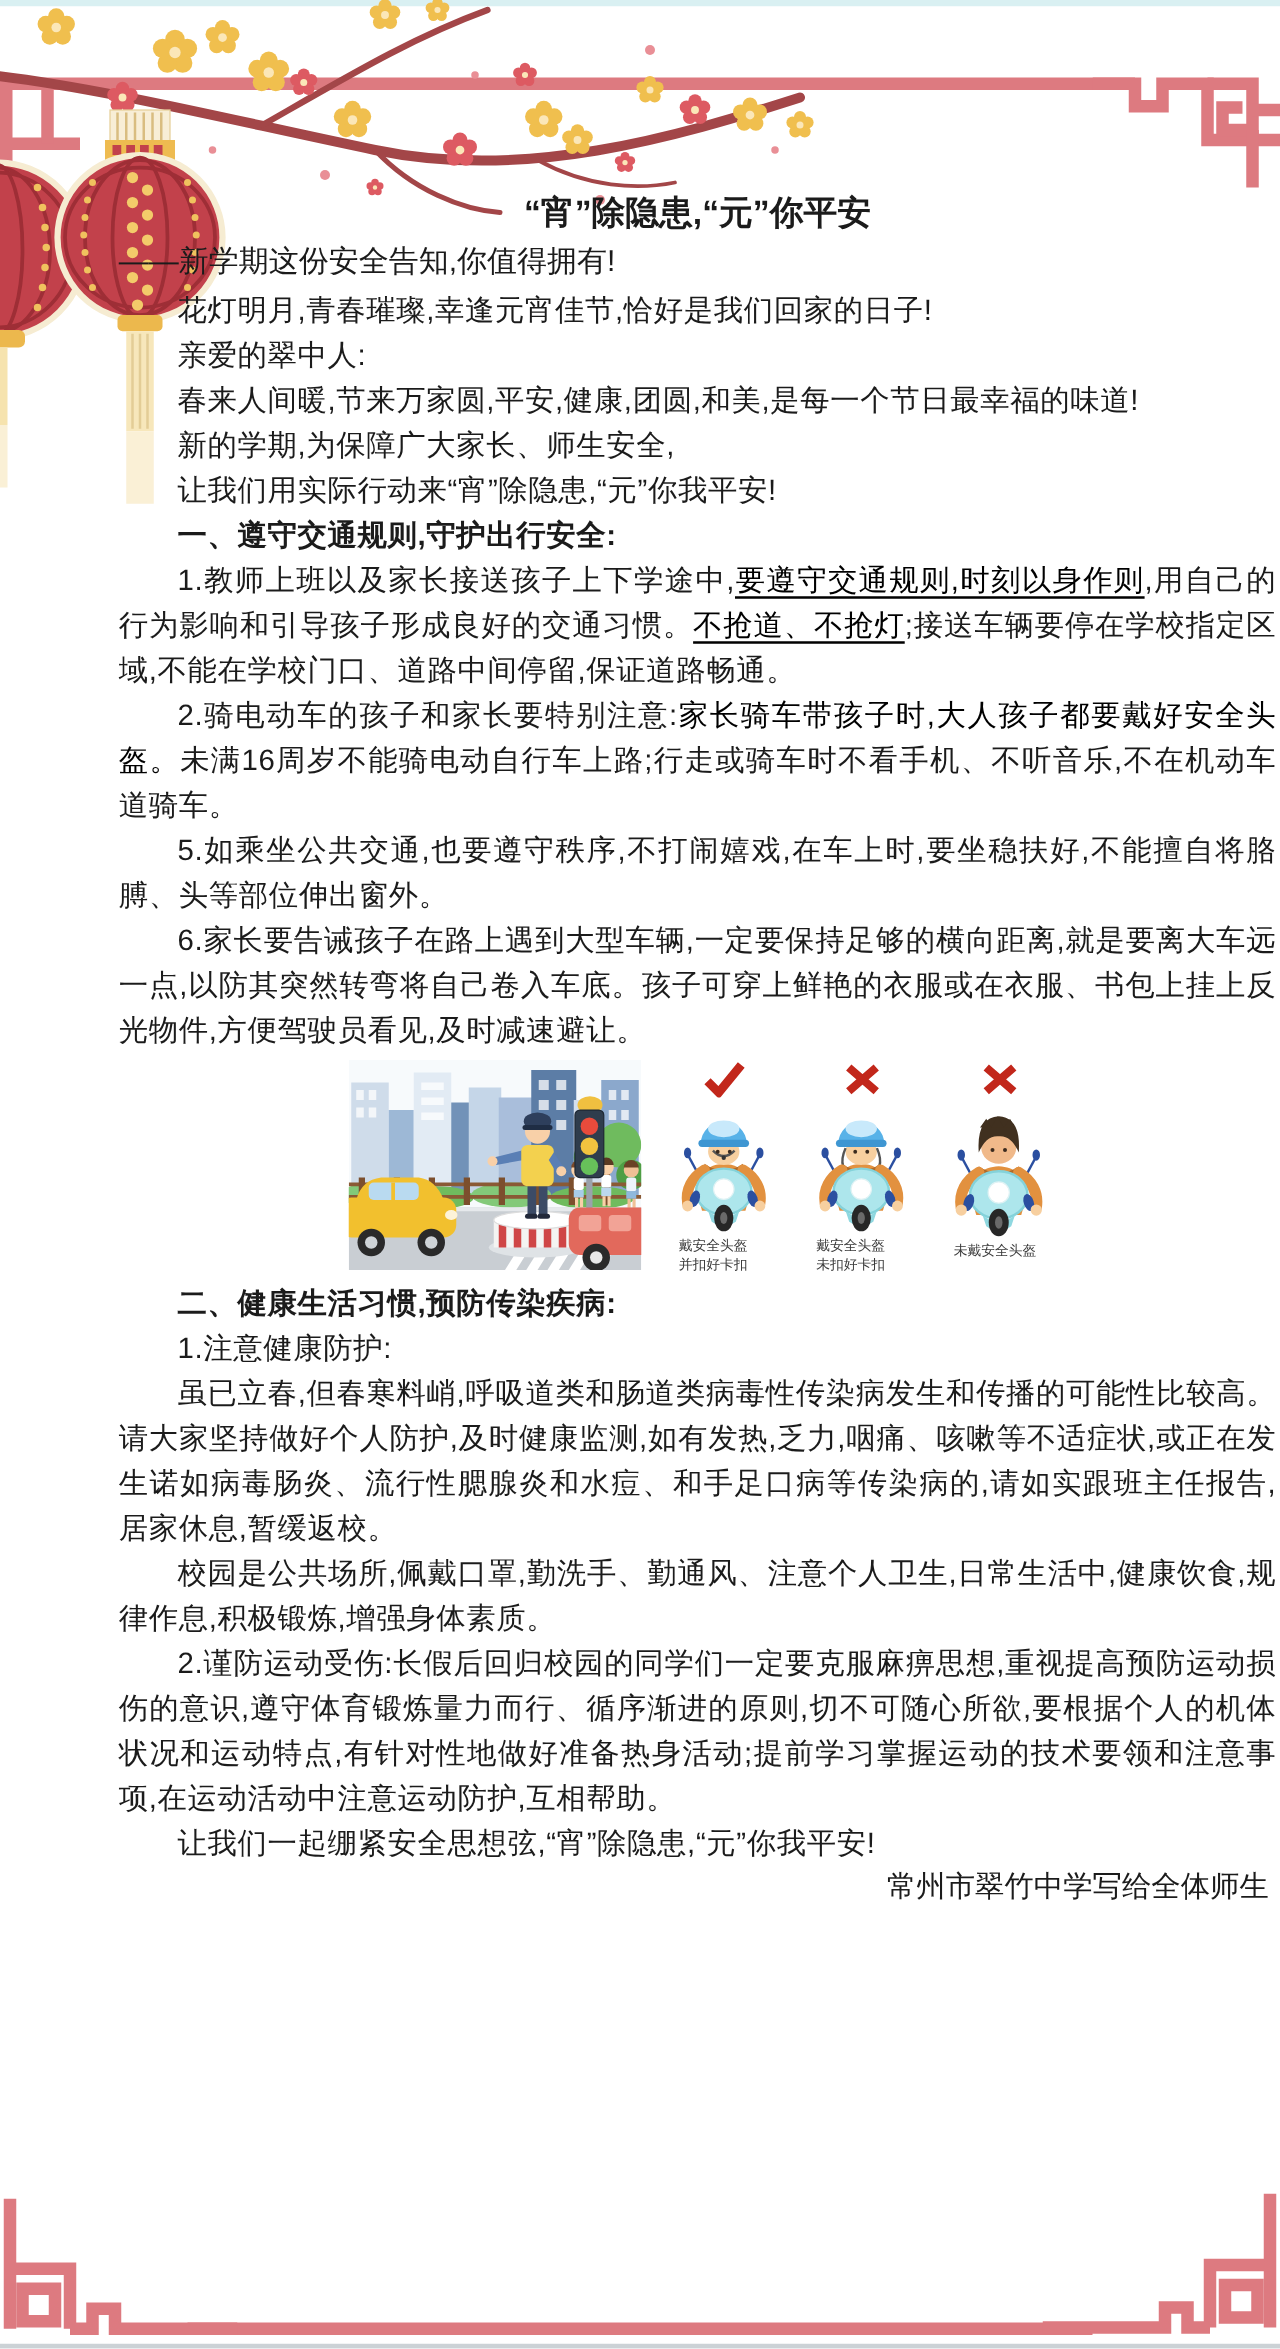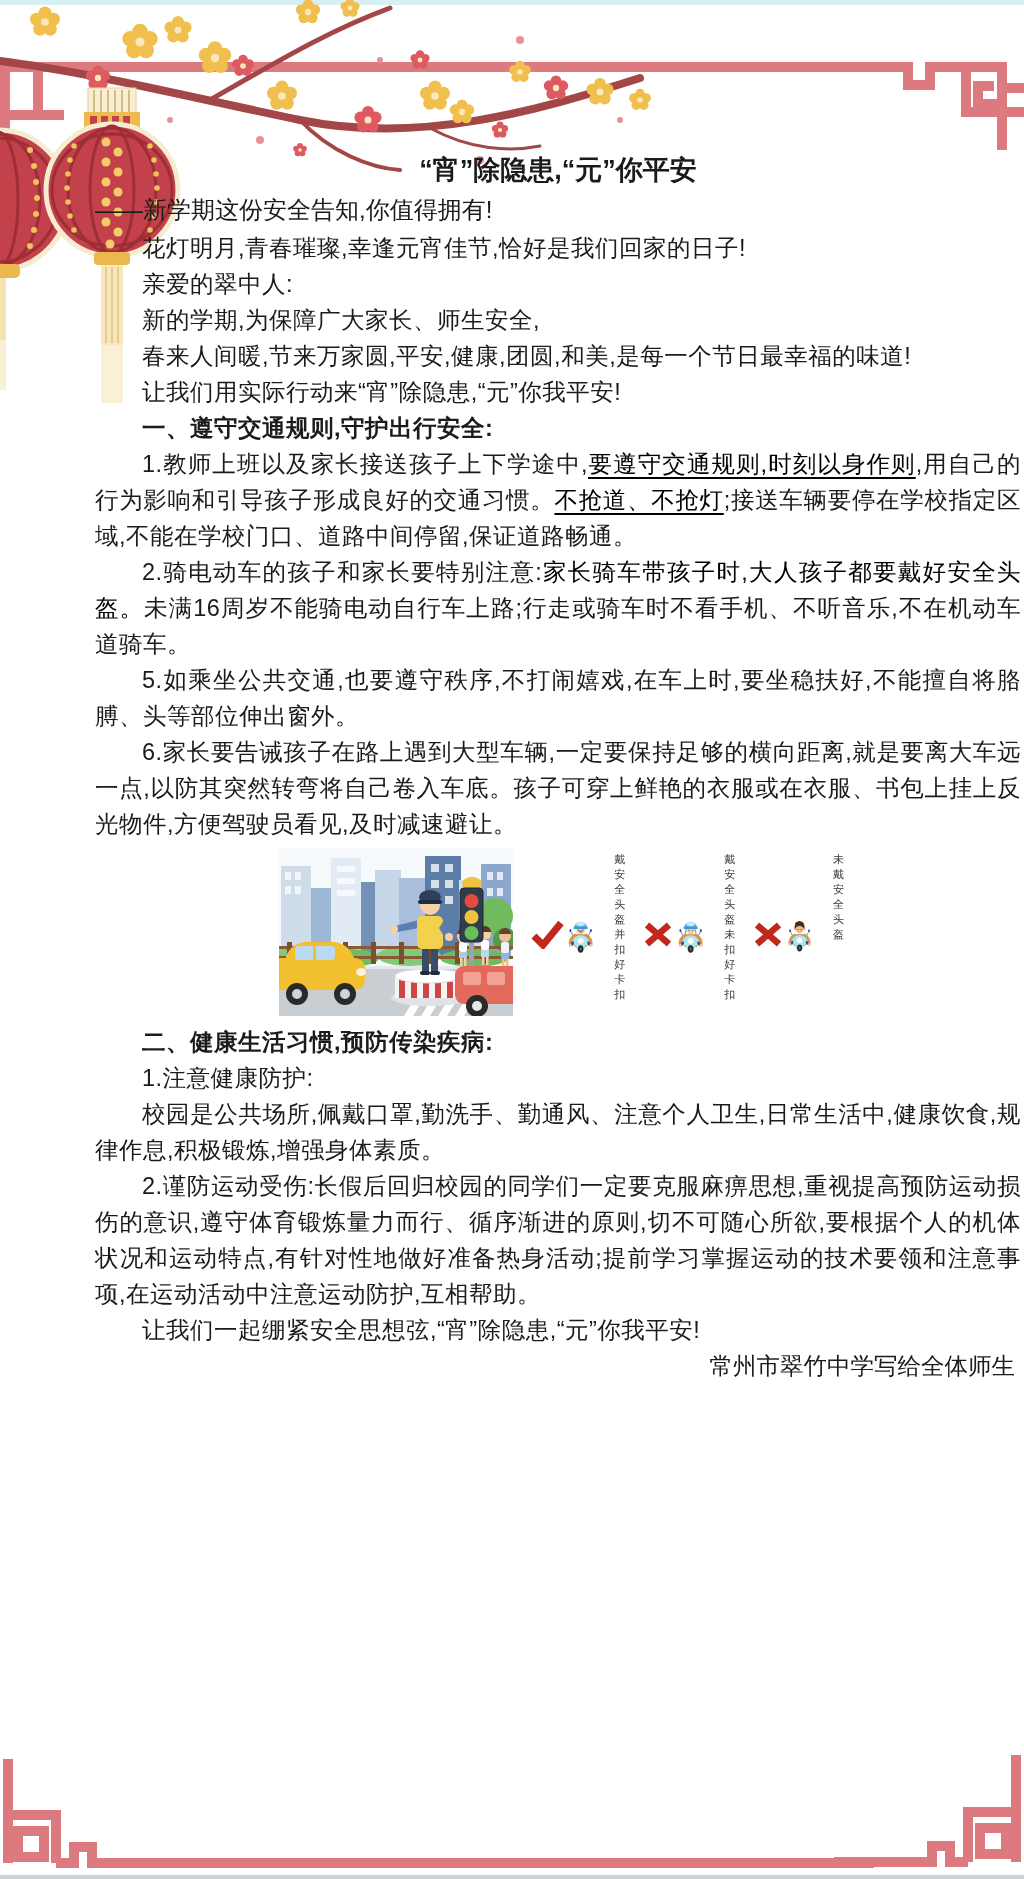--- a/index.html
+++ b/index.html
@@ -19,21 +19,21 @@
   .subtitle{font-size:24px;line-height:40px;text-align:left;margin:0;}
   .para{font-size:23.5px;line-height:36px;margin:0;text-align:justify;text-indent:2em;
         letter-spacing:0.5px;}
   .para.heading{font-weight:700;}
   .seg-red{color:#000000;}
   .seg-underline{text-decoration:underline;text-decoration-thickness:2px;text-underline-offset:5px;}
   .signature{font-size:23.5px;line-height:36px;margin:0;text-align:right;padding-right:6px;font-family:Liberation Serif, serif;}
   .illustration{display:flex;gap:16px;margin:6px 0 4px 184px;width:580px;height:172px;}
   .scene-box{width:234px;height:168px;flex:none;}
   .riders{display:flex;gap:10px;flex:none;}
-  .rider-col{width:100px;display:flex;flex-direction:row;align-items:center;text-align:center;}
+  .rider-col{width:100px;display:flex;flex-direction:column;align-items:center;text-align:center;}
   .rider-mark{height:30px;}
   .rider-label{align-self:flex-start;margin:4px 0 0 14px;font-size:11px;line-height:15px;color:#3a3a3a;}
 </style>
 </head>
 <body>
 
 <div class="page">
 
   <div class="edge-strip-top"></div>
 
@@ -207,22 +207,22 @@
     </g>
   </svg>
 
   <div class="content">
     <h1 class="title">“宵”除隐患,“元”你平安</h1>
     <p class="subtitle">——新学期这份安全告知,你值得拥有!</p>
 
     <div id="body1">
         <p class="para normal"><span>花灯明月,青春璀璨,幸逢元宵佳节,恰好是我们回家的日子!</span></p>
         <p class="para normal"><span>亲爱的翠中人:</span></p>
+        <p class="para normal"><span>春来人间暖,节来万家圆,平安,健康,团圆,和美,是每一个节日最幸福的味道!</span></p>
         <p class="para normal"><span>新的学期,为保障广大家长、师生安全,</span></p>
-        <p class="para normal"><span>春来人间暖,节来万家圆,平安,健康,团圆,和美,是每一个节日最幸福的味道!</span></p>
         <p class="para normal"><span>让我们用实际行动来“宵”除隐患,“元”你我平安!</span></p>
         <p class="para heading"><span>一、遵守交通规则,守护出行安全:</span></p>
         <p class="para normal"><span>1.教师上班以及家长接送孩子上下学途中,</span><span class="seg-red seg-underline">要遵守交通规则,时刻以身作则</span><span>,用自己的行为影响和引导孩子形成良好的交通习惯。</span><span class="seg-red seg-underline">不抢道、不抢灯</span><span>;接送车辆要停在学校指定区域,不能在学校门口、道路中间停留,保证道路畅通。</span></p>
         <p class="para normal"><span>2.骑电动车的孩子和家长要特别注意:</span><span class="seg-red">家长骑车带孩子时,大人孩子都要戴好安全头盔。</span><span>未满16周岁不能骑电动自行车上路;行走或骑车时不看手机、不听音乐,不在机动车道骑车。</span></p>
         <p class="para normal"><span>5.如乘坐公共交通,也要遵守秩序,不打闹嬉戏,在车上时,要坐稳扶好,不能擅自将胳膊、头等部位伸出窗外。</span></p>
         <p class="para normal"><span>6.家长要告诫孩子在路上遇到大型车辆,一定要保持足够的横向距离,就是要离大车远一点,以防其突然转弯将自己卷入车底。孩子可穿上鲜艳的衣服或在衣服、书包上挂上反光物件,方便驾驶员看见,及时减速避让。</span></p>
       </div>
 
     <div class="illustration">
       <svg class="scene-box" viewBox="0 0 234 168">
@@ -480,20 +480,21 @@
             <div class="rider-label">
               <div>未戴安全头盔</div>
             </div>
           </div>
         </div>
     </div>
 
     <div id="body2">
         <p class="para heading"><span>二、健康生活习惯,预防传染疾病:</span></p>
         <p class="para normal"><span>1.注意健康防护:</span></p>
+        <p class="para normal"><span>虽已立春,但春寒料峭,呼吸道类和肠道类病毒性传染病发生和传播的可能性比较高。请大家坚持做好个人防护,及时健康监测,如有发热,乏力,咽痛、咳嗽等不适症状,或正在发生诺如病毒肠炎、流行性腮腺炎和水痘、和手足口病等传染病的,请如实跟班主任报告,居家休息,暂缓返校。</span></p>
         <p class="para normal"><span>校园是公共场所,佩戴口罩,勤洗手、勤通风、注意个人卫生,日常生活中,健康饮食,规律作息,积极锻炼,增强身体素质。</span></p>
         <p class="para normal"><span>2.谨防运动受伤:长假后回归校园的同学们一定要克服麻痹思想,重视提高预防运动损伤的意识,遵守体育锻炼量力而行、循序渐进的原则,切不可随心所欲,要根据个人的机体状况和运动特点,有针对性地做好准备热身活动;提前学习掌握运动的技术要领和注意事项,在运动活动中注意运动防护,互相帮助。</span></p>
         <p class="para normal"><span>让我们一起绷紧安全思想弦,“宵”除隐患,“元”你我平安!</span></p>
       </div>
 
     <p class="signature">常州市翠竹中学写给全体师生</p>
   </div>
 
   <div class="edge-strip-bottom"></div>
 </div>

